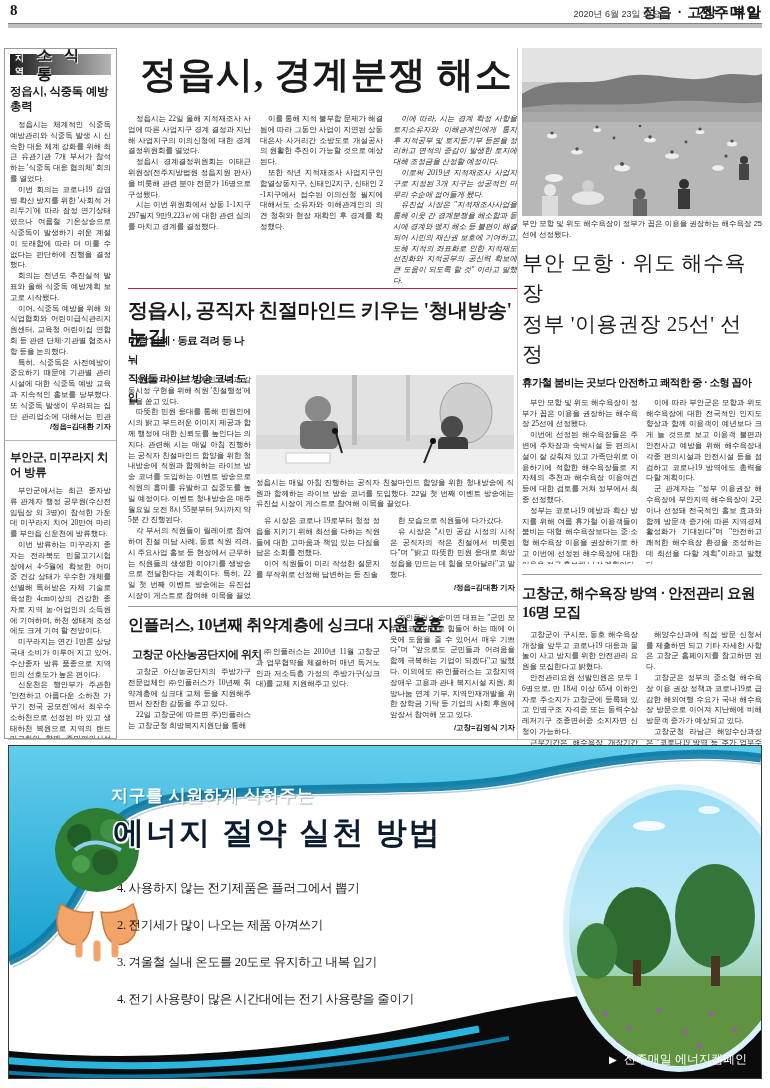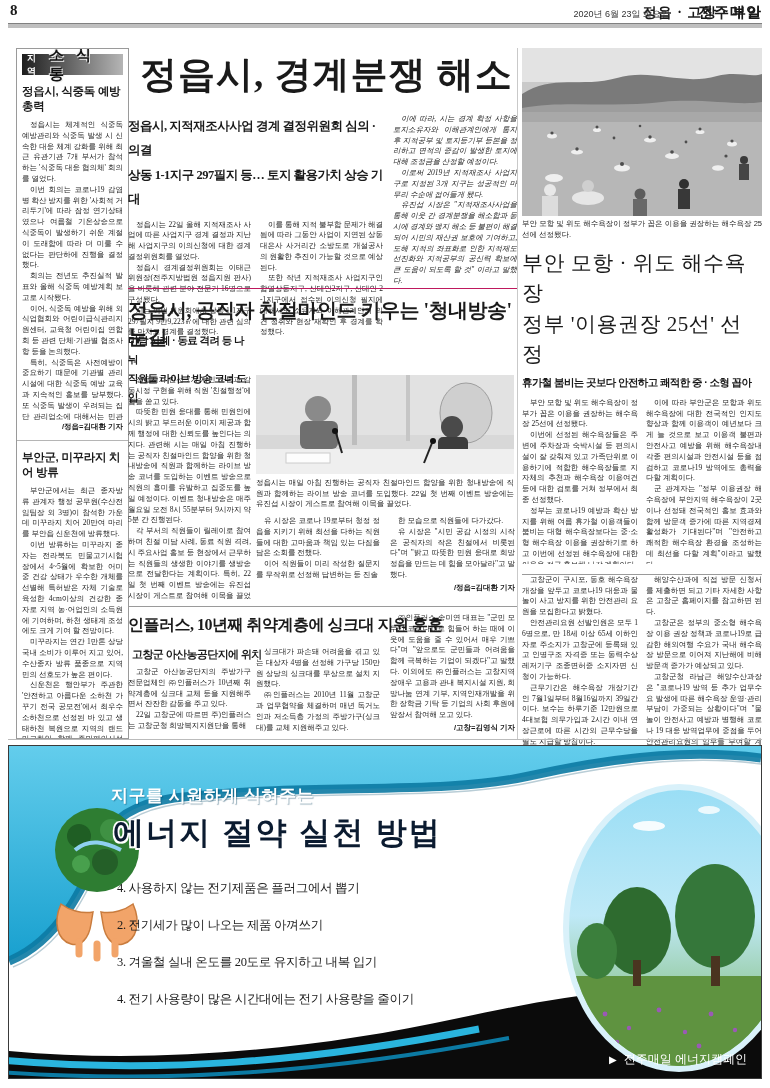--- a/index.html
+++ b/index.html
@@ -10,21 +10,21 @@
   .hdr{position:absolute;left:8px;right:8px;top:2px;height:20px;}
   .hdr-pg{position:absolute;left:2px;top:0;font-size:15px;font-weight:bold;}
   .hdr-sec{position:absolute;left:0;right:0;top:2px;text-align:right;font-size:14px;font-weight:bold;letter-spacing:1px;}
   .hdr-date{position:absolute;right:92px;top:6px;font-size:9px;color:#333;}
   .hdr-mast{position:absolute;right:0;top:1px;font-size:15px;font-weight:900;letter-spacing:1px;}
   .rule-double{position:absolute;left:8px;right:8px;top:23px;height:4px;background:#bfbfbf;border-top:1px solid #808080;}
   
   .para{font-size:7.5px;line-height:1.44;text-align:justify;text-indent:8px;margin:0;word-break:break-all;}
   .byline{font-size:7.5px;font-weight:bold;text-align:right;margin-top:2px;font-family:"Liberation Sans",sans-serif;}
   
-  .sidebar{position:absolute;left:16px;top:48px;width:113px;height:691px;border:1px solid #9a9a9a;
+  .sidebar{position:absolute;left:4px;top:48px;width:113px;height:691px;border:1px solid #9a9a9a;
            box-sizing:border-box;padding:5px 5px 14px 5px;overflow:hidden;}
   .side-banner{height:21px;background:linear-gradient(90deg,#1d1d1d,#b5b5b5);display:flex;align-items:center;gap:5px;padding:0 5px;}
   .side-tag{color:#fff;font-size:9px;font-weight:bold;}
   .side-ttl{color:#101010;font-size:15px;font-weight:900;letter-spacing:4px;text-shadow:1px 1px 0 #eee,-1px -1px 0 #eee;}
   .side-h{font-size:11.5px;font-weight:bold;margin:9px 0 6px;font-family:"Liberation Sans",sans-serif;letter-spacing:-0.3px;}
   .side-body1{height:300px;overflow:hidden;}
   .side-body2{height:268px;overflow:hidden;}
   .side-sep{border-top:1px solid #b5b5b5;margin:8px -5px 0 -5px;}
   
   .main{position:absolute;left:128px;top:46px;width:389px;height:693px;}
@@ -113,24 +113,20 @@
       </div>
 
   </div>
 
   <div class="main">
 
     <div>
       <div class="lead-headline">정읍시, 경계분쟁 해소</div>
       <div class="lead-flex">
         <div class="lead-left">
-          <div class="lead-sub">
-            <div>정읍시, 지적재조사사업 경계 결정위원회 심의 · 의결</div>
-            <div>상동 1-1지구 297필지 등… 토지 활용가치 상승 기대</div>
-          </div>
           <div class="lead-cols">
             <div class="lead-col">
                 <p class="para">정읍시는 22일 올해 지적재조사 사업에 따른 사업지구 경계 결정과 지난해 사업지구의 이의신청에 대한 경계결정위원회를 열었다.</p>
                 <p class="para">정읍시 경계결정위원회는 이태근 위원장(전주지방법원 정읍지원 판사)을 비롯해 관련 분야 전문가 16명으로 구성됐다.</p>
                 <p class="para">시는 이번 위원회에서 상동 1-1지구 297필지 9만9,223㎡에 대한 관련 심의를 마치고 경계를 결정했다.</p>
               </div>
             <div class="lead-col">
                 <p class="para">이를 통해 지적 불부합 문제가 해결됨에 따라 그동안 사업이 지연된 상동 대은사 사거리간 소방도로 개설공사의 원활한 추진이 가능할 것으로 예상된다.</p>
                 <p class="para">또한 작년 지적재조사 사업지구인 함열상동지구, 신태인2지구, 신태인 2-1지구에서 접수된 이의신청 필지에 대해서도 소유자와 이해관계인의 의견 청취와 현장 재확인 후 경계를 확정했다.</p>
               </div>
@@ -187,21 +183,20 @@
     </div>
 
     <div class="sec3">
       <div class="sec3-h">인플러스, 10년째 취약계층에 싱크대 지원 훈훈</div>
       <div class="sec3-sub sans">고창군 아산농공단지에 위치</div>
       <div class="sec3-col1">
           <p class="para">고창군 아산농공단지의 주방가구 전문업체인 ㈜인플러스가 10년째 취약계층에 싱크대 교체 등을 지원해주면서 잔잔한 감동을 주고 있다.</p>
           <p class="para">22일 고창군에 따르면 주)인플러스는 고창군청 희망복지지원단을 통해</p>
         </div>
       <div class="sec3-col2">
-          <p class="para">싱크대가 파손돼 어려움을 겪고 있는 대상자 4명을 선정해 가구당 150만원 상당의 싱크대를 무상으로 설치 지원했다.</p>
           <p class="para">㈜인플러스는 2010년 11월 고창군과 업무협약을 체결하며 매년 독거노인과 저소득층 가정의 주방가구(싱크대)를 교체 지원해주고 있다.</p>
         </div>
       <div class="sec3-col3">
         <div>
             <p class="para">㈜인플러스 송미연 대표는 "군민 모두가 코로나19로 힘들어 하는 때에 이웃에 도움을 줄 수 있어서 매우 기쁘다"며 "앞으로도 군민들과 어려움을 함께 극복하는 기업이 되겠다"고 말했다. 이외에도 ㈜인플러스는 고창지역 장애우 고용과 관내 복지시설 지원, 희망나눔 연계 기부, 지역인재개발을 위한 장학금 기탁 등 기업의 사회 후원에 앞장서 참여해 오고 있다.</p>
           </div>
         <div class="byline">/고창=김영식 기자</div>
       </div>
     </div>
   </div>
@@ -269,20 +264,21 @@
         </div>
       <div class="r-col r1-col">
         <div>
             <p class="para">이에 따라 부안군은 모항과 위도 해수욕장에 대한 전국적인 인지도 향상과 함께 이용객이 예년보다 크게 늘 것으로 보고 이용객 불편과 안전사고 예방을 위해 해수욕장내 각종 편의시설과 안전시설 등을 점검하고 코로나19 방역에도 총력을 다할 계획이다.</p>
             <p class="para">군 관계자는 "정부 이용권장 해수욕장에 부안지역 해수욕장이 2곳이나 선정돼 전국적인 홍보 효과와 함께 방문객 증가에 따른 지역경제 활성화가 기대된다"며 "안전하고 쾌적한 해수욕장 환경을 조성하는데 최선을 다할 계획"이라고 말했다.</p>
           </div>
 
       </div>
     </div>
     <div class="r-sep"></div>
+    <div class="r-h2">고창군, 해수욕장 방역 · 안전관리 요원 16명 모집</div>
     <div class="r-cols">
       <div class="r-col r2-col">
           <p class="para">고창군이 구시포, 동호 해수욕장 개장을 앞두고 코로나19 대응과 물놀이 사고 방지를 위한 안전관리 요원을 모집한다고 밝혔다.</p>
           <p class="para">안전관리요원 선발인원은 모두 16명으로, 만 18세 이상 65세 이하인 자로 주소지가 고창군에 등록돼 있고 인명구조 자격증 또는 동력수상레저기구 조종면허증 소지자면 신청이 가능하다.</p>
           <p class="para">근무기간은 해수욕장 개장기간인 7월1일부터 8월16일까지 39일간이다. 보수는 하루기준 12만원으로 4대보험 의무가입과 2시간 이내 연장근로에 따른 시간외 근무수당을 별도 지급할 방침이다.</p>
           <p class="para">접수기간은 오는 24일까지며, 군청</p>
         </div>
       <div class="r-col r2-col">
         <div>
             <p class="para">해양수산과에 직접 방문 신청서를 제출하면 되고 기타 자세한 사항은 고창군 홈페이지를 참고하면 된다.</p>

